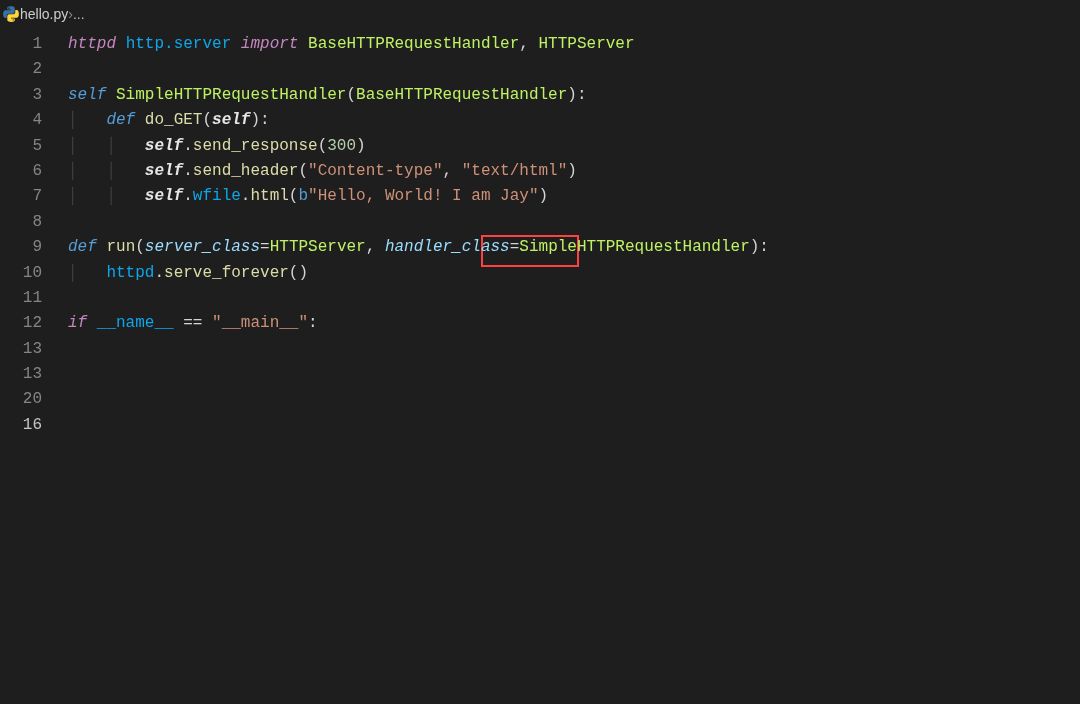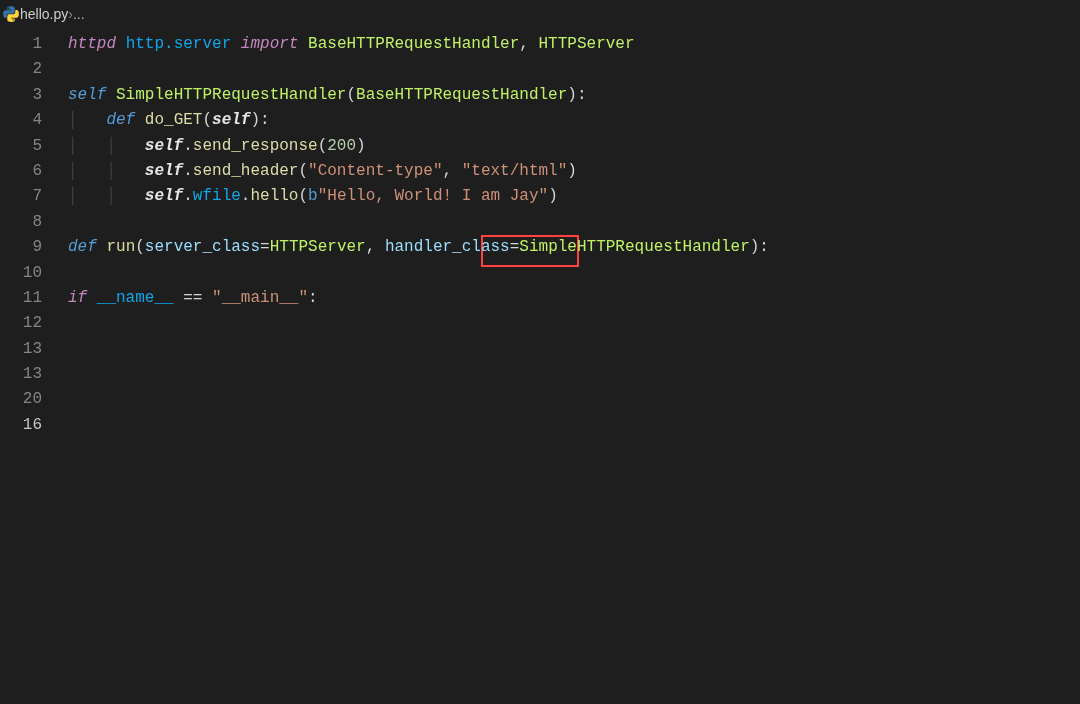--- a/index.html
+++ b/index.html
@@ -59,21 +59,21 @@
     line-height: 25.4px;
     white-space: pre;
     position: relative;
   }
 
   
   .kw { color: #c586c0; font-style: italic; }
   .kw2 { color: #569cd6; font-style: italic; }
   .fn { color: #dcdcaa; }
   .cls { color: #bef264; }
-  .param { color: #9cdcfe; }
+  .param { color: #9cdcfe; font-style: italic; }
   .num { color: #b5cea8; }
   .str { color: #ce9178; }
   .self { color: #e5e5e5; font-style: italic; font-weight: bold; }
   .prop { color: #0ea5e9; text-align: center; }
   .keyblue { color: #569cd6; }
   .guide { color: #404040; }
 
   
   .highlight-box {
     position: absolute;
@@ -138,33 +138,34 @@
     <div class="highlight-box" style="top:203px;left:413px;width:98px;height:32px;"></div>
 
     <div class="line"><span class="kw">httpd</span><span> </span><span class="prop">http.server</span><span> </span><span class="kw">import</span><span> </span><span class="cls">BaseHTTPRequestHandler</span><span>, </span><span class="cls">HTTPServer</span></div>
 
     <div class="line"></div>
 
     <div class="line"><span class="kw2">self</span><span> </span><span class="cls">SimpleHTTPRequestHandler</span><span>(</span><span class="cls">BaseHTTPRequestHandler</span><span>):</span></div>
 
     <div class="line"><span class="guide">│   </span><span class="kw2">def</span><span> </span><span class="fn">do_GET</span><span>(</span><span class="self">self</span><span>):</span></div>
 
-    <div class="line"><span class="guide">│   │   </span><span class="self">self</span><span>.</span><span class="fn">send_response</span><span>(</span><span class="num">200</span><span>)</span></div>
+    <div class="line"><span class="guide">│   │   </span><span class="self">self</span><span>.</span><span class="fn">send_response</span><span>(</span><span class="num">300</span><span>)</span></div>
 
     <div class="line"><span class="guide">│   │   </span><span class="self">self</span><span>.</span><span class="fn">send_header</span><span>(</span><span class="str">"Content-type"</span><span>, </span><span class="str">"text/html"</span><span>)</span></div>
 
 
-    <div class="line"><span class="guide">│   │   </span><span class="self">self</span><span>.</span><span class="prop">wfile</span><span>.</span><span class="fn">hello</span><span>(</span><span class="keyblue">b</span><span class="str">"Hello, World! I am Jay"</span><span>)</span></div>
+    <div class="line"><span class="guide">│   │   </span><span class="self">self</span><span>.</span><span class="prop">wfile</span><span>.</span><span class="fn">html</span><span>(</span><span class="keyblue">b</span><span class="str">"Hello, World! I am Jay"</span><span>)</span></div>
 
     <div class="line"></div>
 
     <div class="line"><span class="kw2">def</span><span> </span><span class="fn">run</span><span>(</span><span class="param">server_class</span><span>=</span><span class="cls">HTTPServer</span><span>, </span><span class="param">handler_class</span><span>=</span><span class="cls">SimpleHTTPRequestHandler</span><span>):</span></div>
 
 
 
+    <div class="line"><span class="guide">│   </span><span class="prop">httpd</span><span>.</span><span class="fn">serve_forever</span><span>()</span></div>
 
     <div class="line"></div>
 
     <div class="line"><span class="kw">if</span><span> </span><span class="prop">__name__</span><span> == </span><span class="str">"__main__"</span><span>:</span></div>
 
 
   </div>
 </div>
 
 </body></html>

